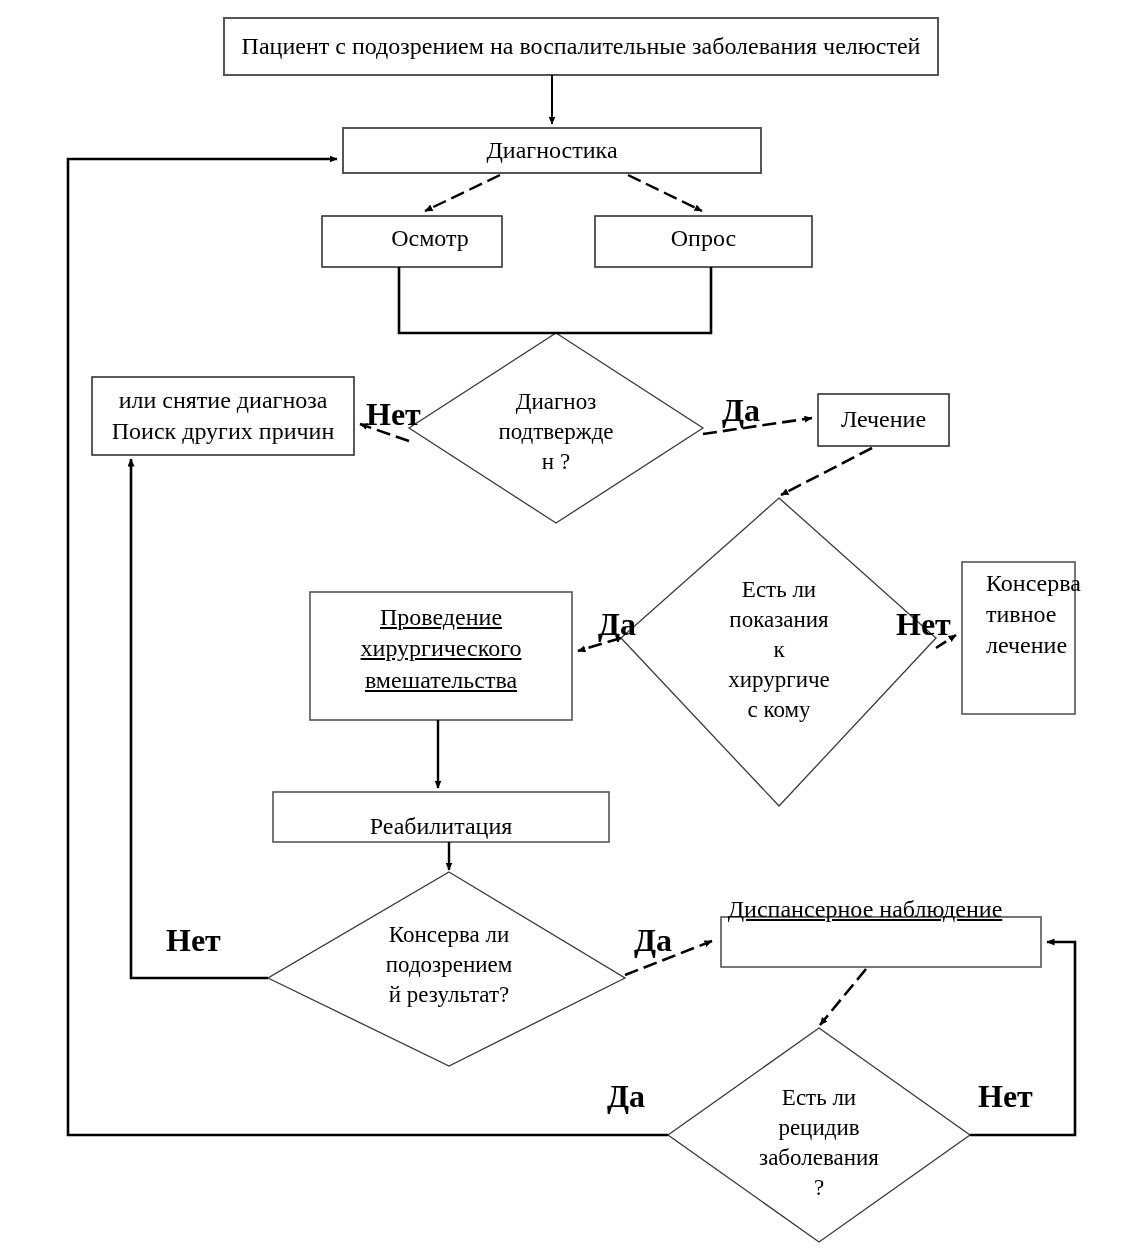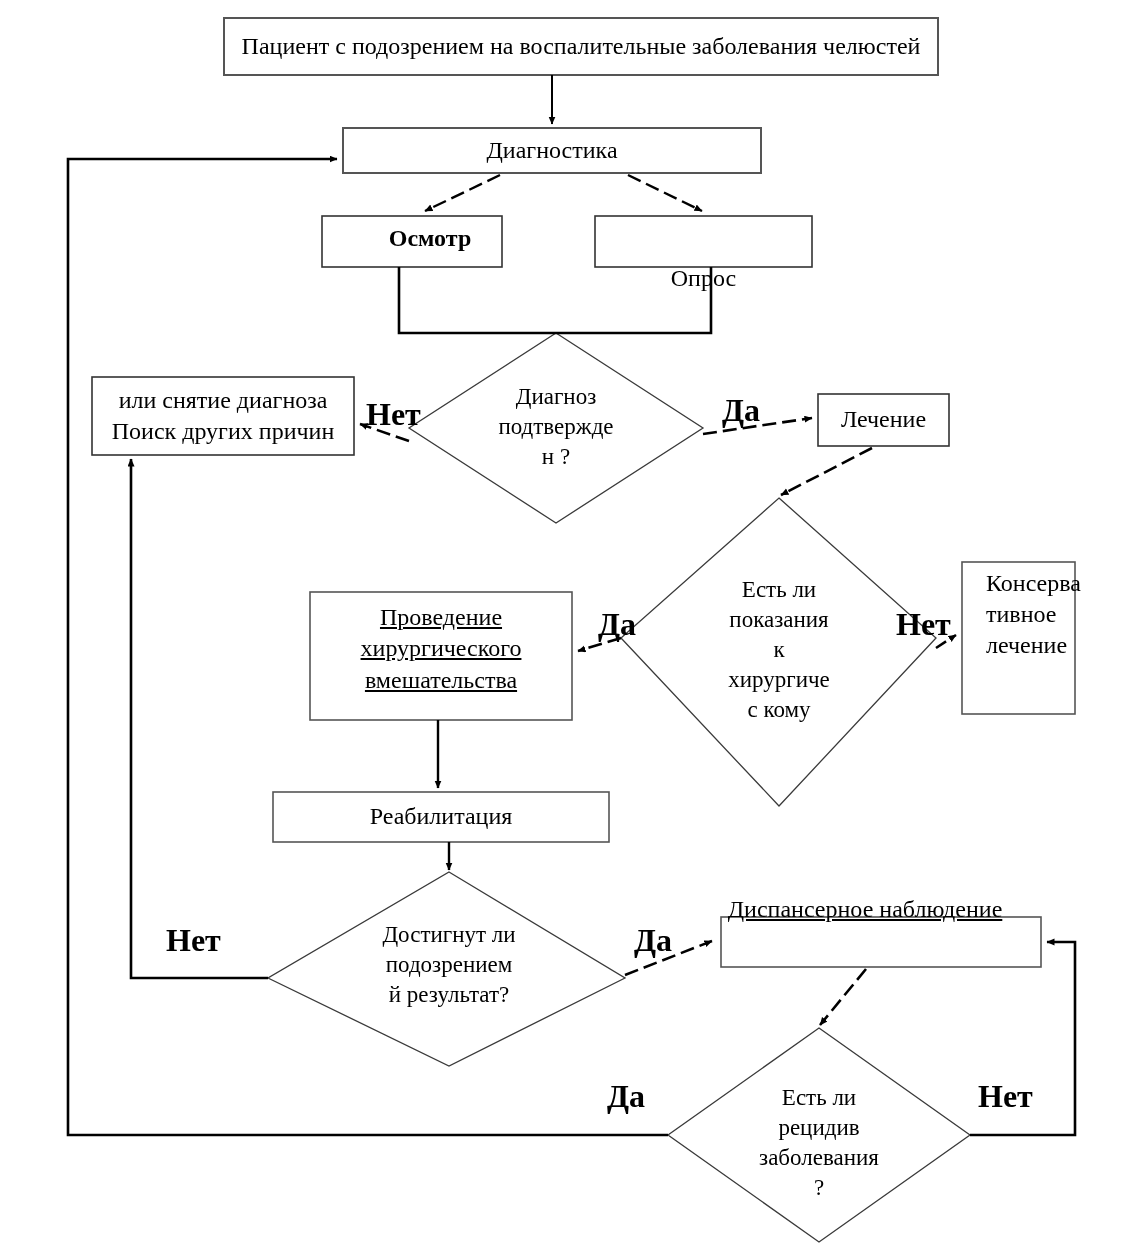--- a/index.html
+++ b/index.html
@@ -78,34 +78,34 @@
   </svg>
 
   <div class="node-text box-text" style="left:224px;top:18px;width:714px;height:57px;">
     <span>Пациент с подозрением на воспалительные заболевания челюстей</span>
   </div>
 
   <div class="node-text box-text" style="left:343px;top:128px;width:418px;height:45px;">
     <span>Диагностика</span>
   </div>
 
-  <div class="node-text box-text" style="left:322px;top:216px;width:216px;height:45px;font-weight:bold;">
+  <div class="node-text box-text" style="left:322px;top:216px;width:216px;height:45px;">
     <span>Осмотр</span>
   </div>
 
-  <div class="node-text box-text" style="left:595px;top:216px;width:217px;height:45px;margin-top:40px;">
+  <div class="node-text box-text" style="left:595px;top:216px;width:217px;height:45px;">
     <span>Опрос</span>
   </div>
 
   <div class="node-text box-text" style="left:96px;top:381px;width:254px;height:70px;flex-direction:column;">
     <span>или снятие диагноза</span>
     <span>Поиск других причин</span>
   </div>
 
-  <div class="node-text dia-text" style="left:456px;top:392px;width:200px;height:80px;flex-direction:column;justify-content:flex-end;">
+  <div class="node-text dia-text" style="left:456px;top:392px;width:200px;height:80px;flex-direction:column;">
     <span>Диагноз</span>
     <span>подтвержде</span>
     <span>н ?</span>
   </div>
 
   <div class="node-text box-text" style="left:818px;top:394px;width:131px;height:52px;">
     <span>Лечение</span>
   </div>
 
   <div class="node-text dia-text" style="left:699px;top:585px;width:160px;height:130px;flex-direction:column;">
@@ -121,26 +121,26 @@
     <span>тивное</span>
     <span>лечение</span>
   </div>
 
   <div class="node-text box-text" style="left:314px;top:596px;width:254px;height:106px;flex-direction:column;text-decoration:underline;">
     <span>Проведение</span>
     <span>хирургического</span>
     <span>вмешательства</span>
   </div>
 
-  <div class="node-text box-text" style="left:273px;top:792px;width:336px;height:50px;">
+  <div class="node-text box-text" style="left:273px;top:792px;width:336px;height:50px;align-items:flex-end;">
     <span>Реабилитация</span>
   </div>
 
   <div class="node-text dia-text" style="left:349px;top:922px;width:200px;height:86px;flex-direction:column;">
-    <span>Достигнут ли</span>
+    <span>Консерва ли</span>
     <span>подозрением</span>
     <span>й результат?</span>
   </div>
 
   <div class="node-text box-text" style="left:721px;top:885px;width:288px;height:50px;text-decoration:underline;">
     <span>Диспансерное наблюдение</span>
   </div>
 
   <div class="node-text dia-text" style="left:729px;top:1086px;width:180px;height:114px;flex-direction:column;overflow:hidden;">
     <span>Есть ли</span>

